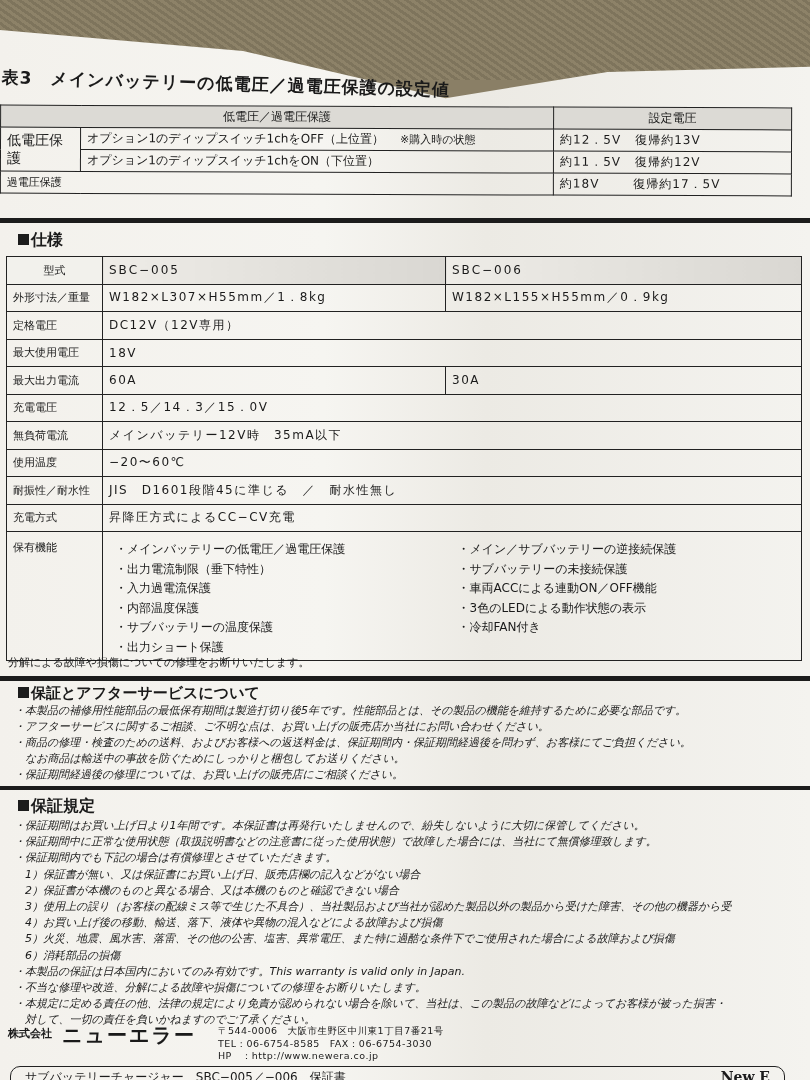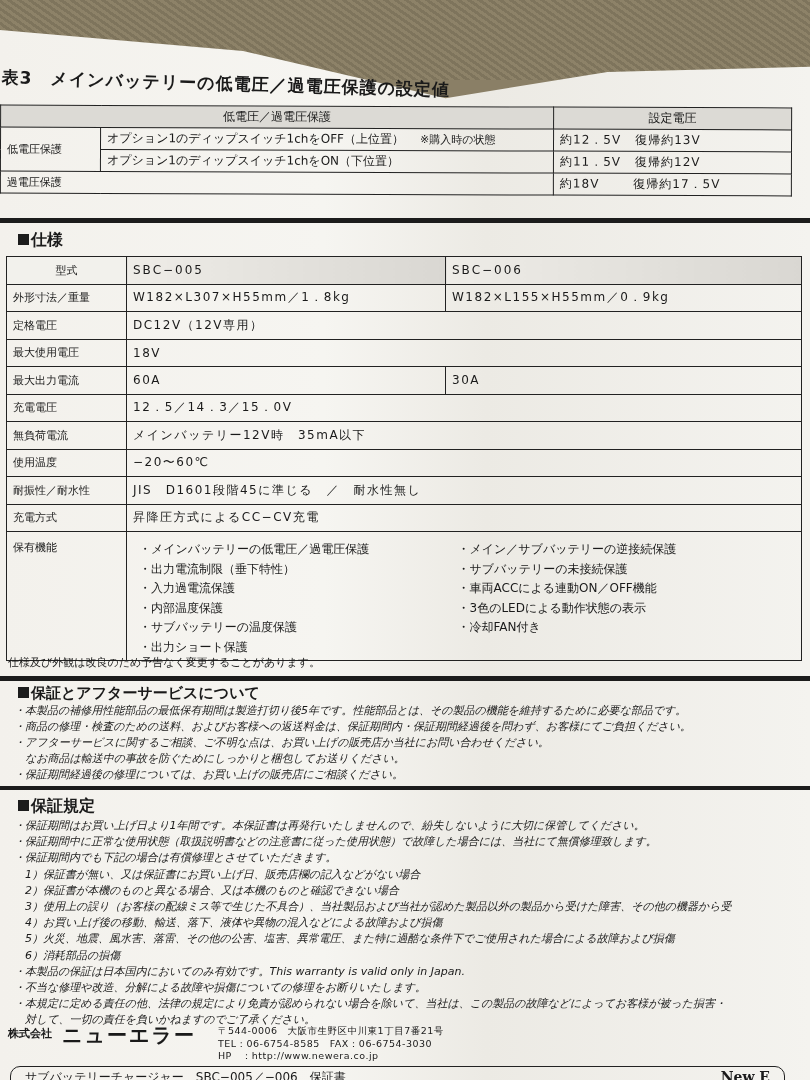--- a/index.html
+++ b/index.html
@@ -27,39 +27,39 @@
     transform: rotate(1.6deg); transform-origin: left top;
   }
   table { border-collapse: collapse; }
   .tbl3 {
     position: absolute; left: 0; top: 106px; width: 792px;
     font-size: 12px;
     transform: rotate(0.2deg);
   }
   .tbl3 td, .tbl3 th { border: 1.5px solid #222; padding: 2px 6px; height: 22px; font-weight: normal; }
   .tbl3 th { background: #dcdad5; font-size: 12px; }
-  .tbl3 .lbl { width: 100px; font-size: 11px; margin-top: 21px; }
+  .tbl3 .lbl { width: 80px; font-size: 14px; margin-top: 21px; }
   .tbl3 .note { font-size: 11px; margin-left: 16px; }
   .tbl3 .volt { width: 238px; letter-spacing: 1px; }
   .tbl3 .volt span.r { margin-left: 14px; }
 
   .thick-rule { position: absolute; left: 0; width: 810px; height: 5px; background: #1c1c1c; }
 
   .sec-head {
     position: absolute; left: 18px;
     font-size: 16px; font-weight: bold;
   }
   .sq { display: inline-block; width: 11px; height: 11px; background: #1c1c1c; margin-right: 2px; vertical-align: 0px; }
 
   .spec {
     position: absolute; left: 6px; top: 256px; width: 796px;
     font-size: 12px;
   }
   .spec td { border: 1.5px solid #222; padding: 3px 6px; height: 27.5px; vertical-align: middle; }
-  .spec .lbl { width: 120px; font-size: 11px; }
+  .spec .lbl { width: 96px; font-size: 11px; }
   .spec .hdr td { background: linear-gradient(90deg, #eeece7, #d9d7d2); text-align: left; letter-spacing: 2px; }
   .spec .hdr td.lbl { background: #f2f1ec; letter-spacing: 0; }
   .spec .mono { letter-spacing: 1.5px; }
   .spec .feat td { vertical-align: top; height: 118px; padding-top: 8px; }
   .feat-list { list-style: none; font-size: 12px; line-height: 19.5px; padding-left: 6px; }
 
   .foot-note { position: absolute; left: 8px; top: 655px; font-size: 11px; }
 
   .para { position: absolute; left: 14px; font-size: 11.2px; line-height: 16px; }
   .para div { white-space: nowrap; font-style: italic; }
@@ -175,30 +175,30 @@
           <li>・サブバッテリーの未接続保護</li>
           <li>・車両ACCによる連動ON／OFF機能</li>
           <li>・3色のLEDによる動作状態の表示</li>
           <li>・冷却FAN付き</li>
         </ul>
       </td>
     </tr>
   </tbody>
     </table>
 
-  <div class="foot-note">仕様及び外観は改良のため予告なく変更することがあります。</div>
+  <div class="foot-note">分解による故障や損傷についての修理をお断りいたします。</div>
 
   <div class="thick-rule" style="top:676px"></div>
 
   <div class="sec-head" style="top:684px; font-size:15px"><span class="sq"></span><span>保証とアフターサービスについて</span></div>
 
   <div class="para" style="top:703px; font-size:11px">
     <div>・本製品の補修用性能部品の最低保有期間は製造打切り後5年です。性能部品とは、その製品の機能を維持するために必要な部品です。</div>
+    <div>・アフターサービスに関するご相談、ご不明な点は、お買い上げの販売店か当社にお問い合わせください。</div>
     <div>・商品の修理・検査のための送料、およびお客様への返送料金は、保証期間内・保証期間経過後を問わず、お客様にてご負担ください。</div>
-    <div>・アフターサービスに関するご相談、ご不明な点は、お買い上げの販売店か当社にお問い合わせください。</div>
     <div>　なお商品は輸送中の事故を防ぐためにしっかりと梱包してお送りください。</div>
     <div>・保証期間経過後の修理については、お買い上げの販売店にご相談ください。</div>
   </div>
 
   <div class="thick-rule" style="top:786px; height:4px"></div>
 
   <div class="sec-head" style="top:796px"><span class="sq"></span><span>保証規定</span></div>
 
   <div class="para" style="top:818px; font-size:11px; line-height:16.2px">
     <div>・保証期間はお買い上げ日より1年間です。本保証書は再発行いたしませんので、紛失しないように大切に保管してください。</div>

